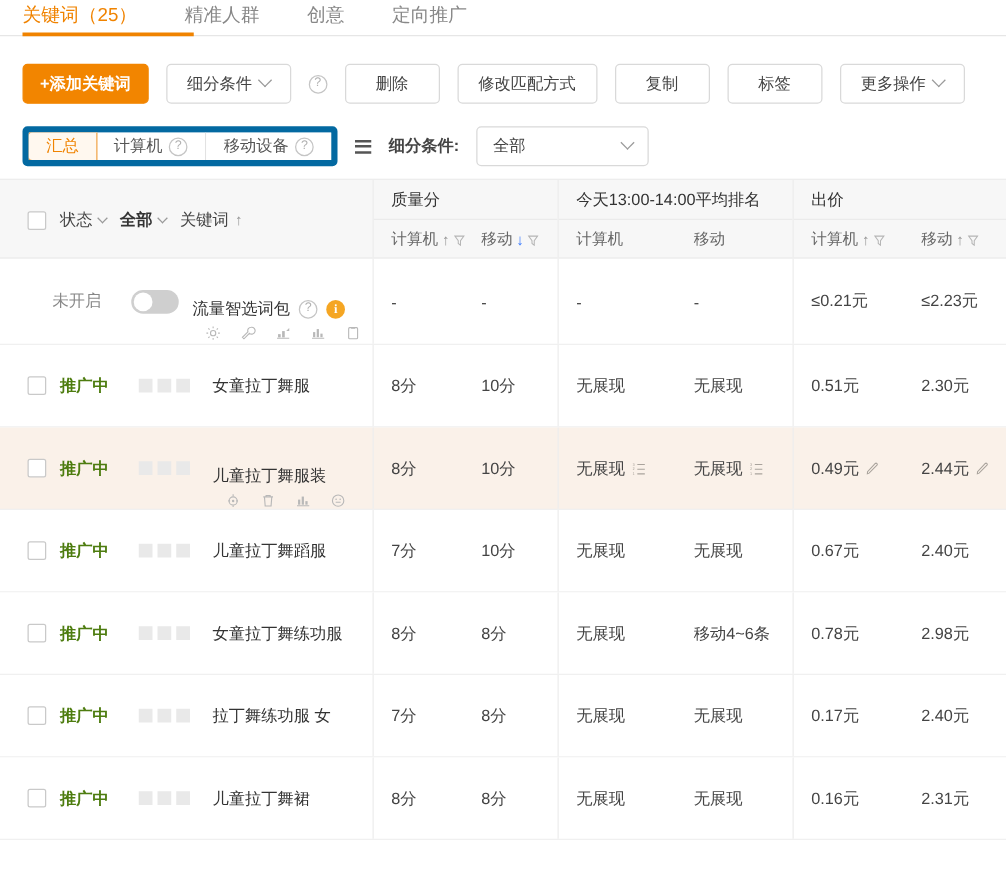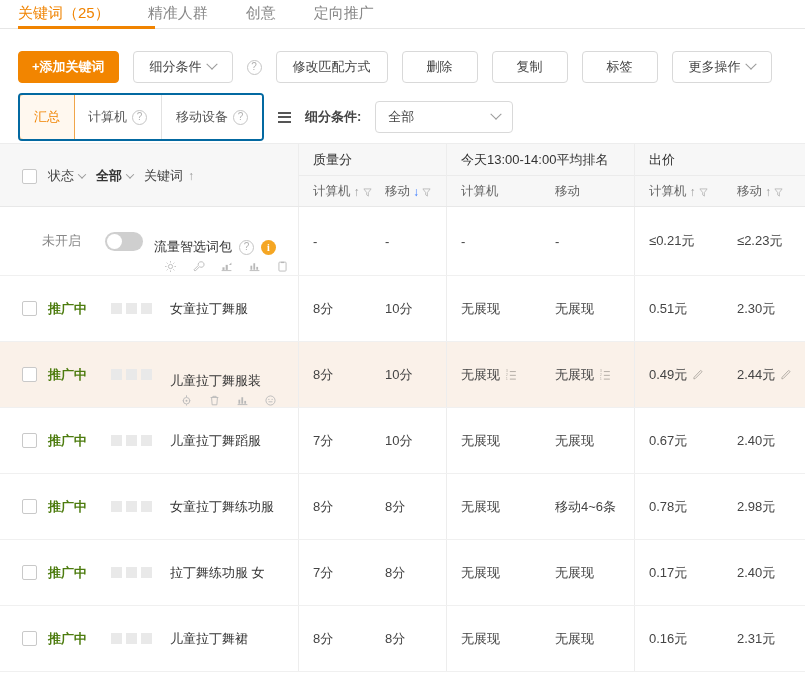--- a/index.html
+++ b/index.html
@@ -97,22 +97,22 @@
   
   .filterbar {
     display: flex;
     align-items: center;
     padding: 0 0 0 18px;
     gap: 14px;
     height: 52px;
   }
   .segmented {
     display: flex;
-    height: 48px;
-    border: 2px solid #0369a1;
+    height: 32px;
+    border: 5px solid #0369a1;
     border-radius: 4px;
     overflow: hidden;
   }
   .segmented .seg {
     display: inline-flex;
     align-items: center;
     gap: 5px;
     padding: 0 14px;
     font-size: 13px;
     color: #555;
@@ -299,22 +299,22 @@
   <span class="active-bar"></span>
 </div>
 
 <div class="toolbar">
   <button class="btn primary">+添加关键词</button>
   <button class="btn">
     <span>细分条件</span>
     <span class="caret"></span>
   </button>
   <span class="help-circle">?</span>
+  <button class="btn wide">删除</button>
   <button class="btn">修改匹配方式</button>
-  <button class="btn wide">删除</button>
   <button class="btn wide">复制</button>
   <button class="btn wide">标签</button>
   <button class="btn">
     <span>更多操作</span>
     <span class="caret"></span>
   </button>
 </div>
 
 <div class="filterbar">
   <div class="segmented">

